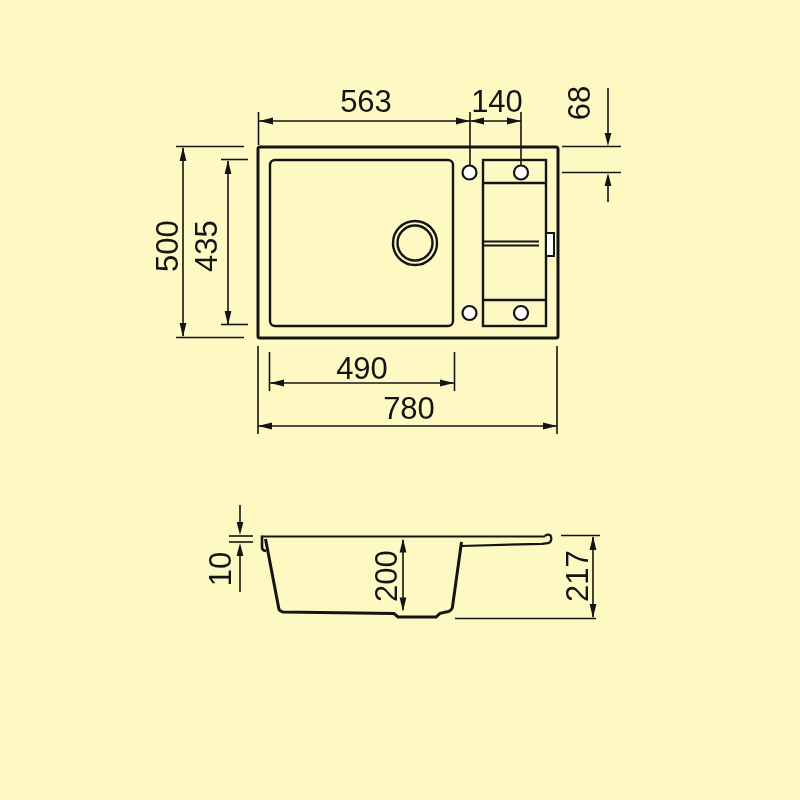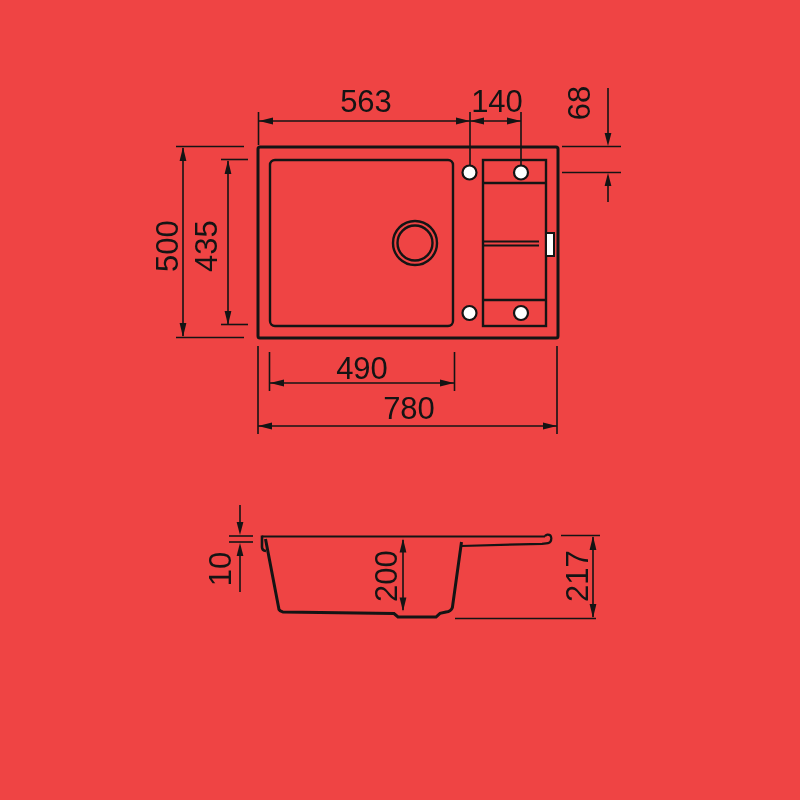--- a/index.html
+++ b/index.html
@@ -1,16 +1,16 @@
 <!DOCTYPE html>
 <html><head>
 <meta charset="utf-8">
 <style>
   html,body{margin:0;padding:0;background:#ffffff;}
-  .page{position:relative;width:800px;height:800px;background:#ef4444;overflow:hidden;
+  .page{position:relative;width:800px;height:800px;background:#fef9c3;overflow:hidden;
         font-family:"Liberation Sans", sans-serif;}
   svg{position:absolute;left:0;top:0;}
   .ln{stroke:#141414;fill:none;stroke-linecap:butt;}
   .thick{stroke-width:3;}
   .mid{stroke-width:2.4;}
   .thin{stroke-width:1.6;}
   .hair{stroke-width:1.4;}
   .whitefill{fill:#ffffff;}
   .ar{fill:#141414;stroke:none;}
   .dimtext{font-family:"Liberation Sans", sans-serif;font-size:31px;fill:#141414;}

